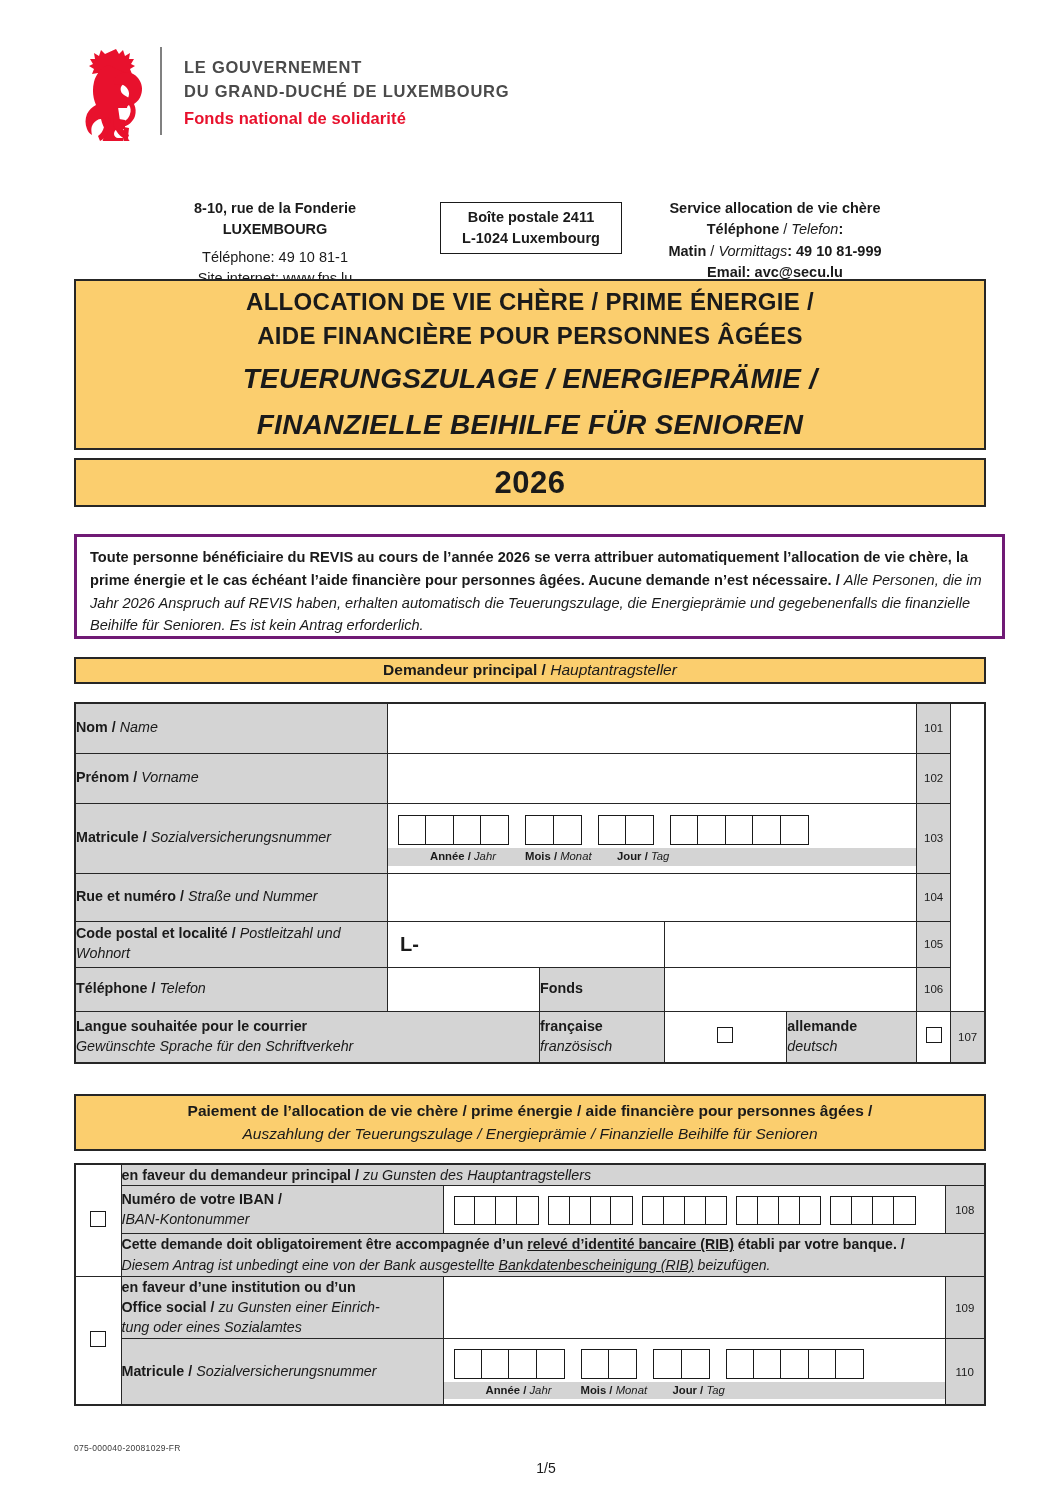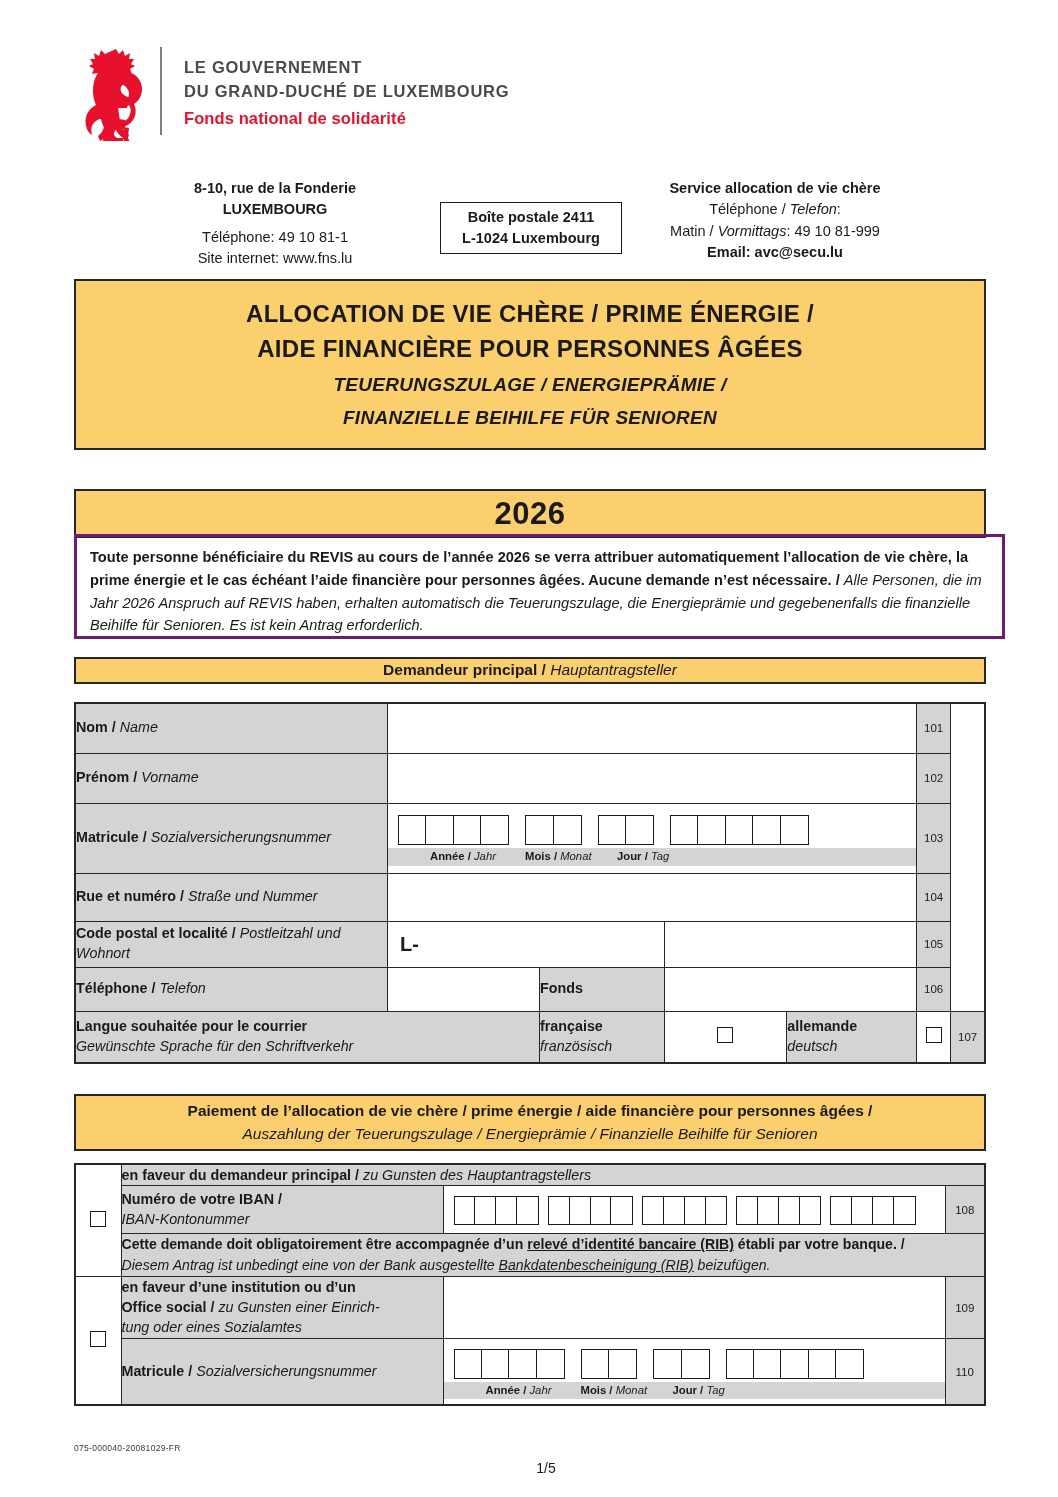--- a/index.html
+++ b/index.html
@@ -30,24 +30,24 @@
   .gov-line {
     font-size:16.5px; letter-spacing:0.75px; color:#4a4a4a; font-weight:600;
     line-height:1.48;
   }
   .gov-sub {
     font-size:16.5px; color:#E8112D; font-weight:600; line-height:1.5; margin-top:2px;
     letter-spacing:0.1px;
   }
 
   
-  .addr { position:absolute; font-size:14.5px; line-height:1.48; }
+  .addr { position:absolute; font-size:14.5px; line-height:1.48;margin-top:20px; }
   .addr-left  { left:120px;  top:178px; width:310px; text-align:center; }
   .addr-right { left:600px;  top:178px; width:350px; text-align:center; }
-  .addr b { font-weight:normal; }
+  .addr b { font-weight:bold; }
   .addr i { font-style:italic; }
   .addr .strong-line { font-weight:bold; }
   .bp-box {
     position:absolute; left:440px; top:202px; width:182px; height:52px;
     border:1.6px solid #1a1a1a; display:flex; flex-direction:column;
     align-items:center; justify-content:center; font-size:14.5px;
     font-weight:bold; line-height:1.42;
   }
 
   
@@ -55,24 +55,24 @@
     position:absolute; left:74px; width:912px;
     background:#FBCE6E; border:2px solid #262626;
     display:flex; flex-direction:column; align-items:center;
     justify-content:center; text-align:center;
   }
   #title-banner { top:279px; height:171px; }
   .title-fr {
     font-size:24px; font-weight:bold; letter-spacing:0.3px; line-height:1.42;
   }
   .title-de {
-    font-size:19px; font-weight:bold; font-style:italic; letter-spacing:0.3px;
+    font-size:28px; font-weight:bold; font-style:italic; letter-spacing:0.3px;
     line-height:1.42; margin-top:6px;
   }
-  #year-banner { top:489px; height:49px;align-items:center; }
+  #year-banner { top:458px; height:49px;align-items:center; }
   .year-text { font-size:31px; font-weight:bold; letter-spacing:0.5px; }
 
   
   .notice {
     position:absolute; left:74px; top:534px; width:931px; height:105px;
     border:3px solid #701a75; padding:9px 13px 0 13px;
     font-size:14.6px; line-height:1.56;
   }
   .notice b { font-weight:bold; }
   .notice i { font-style:italic; font-weight:normal; }

